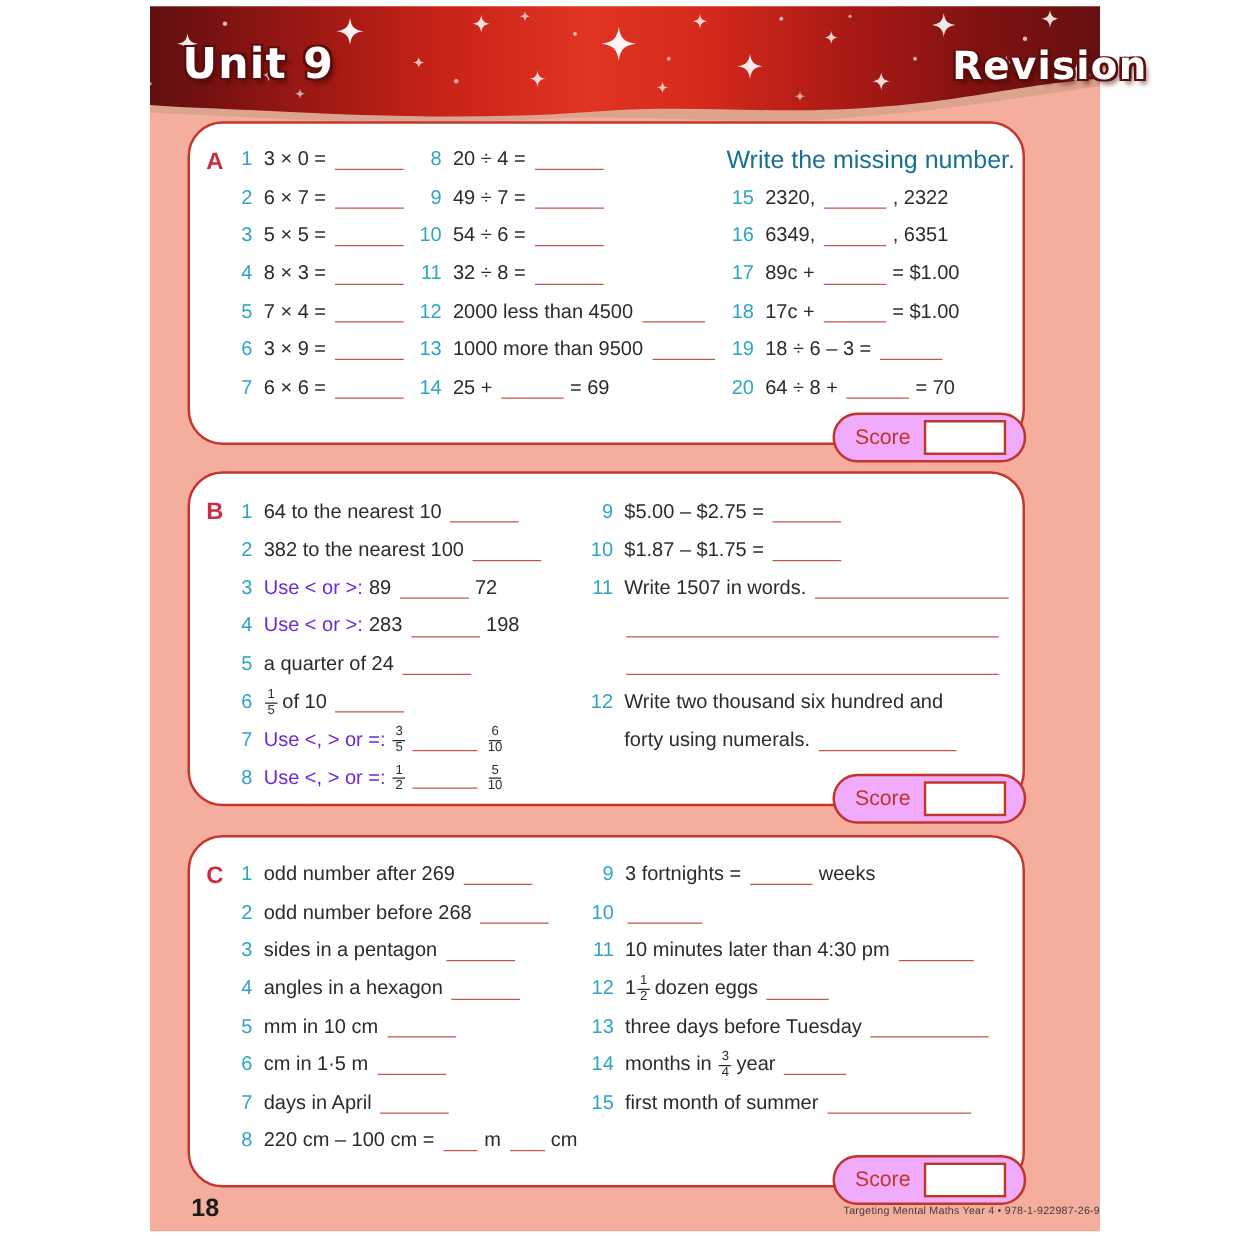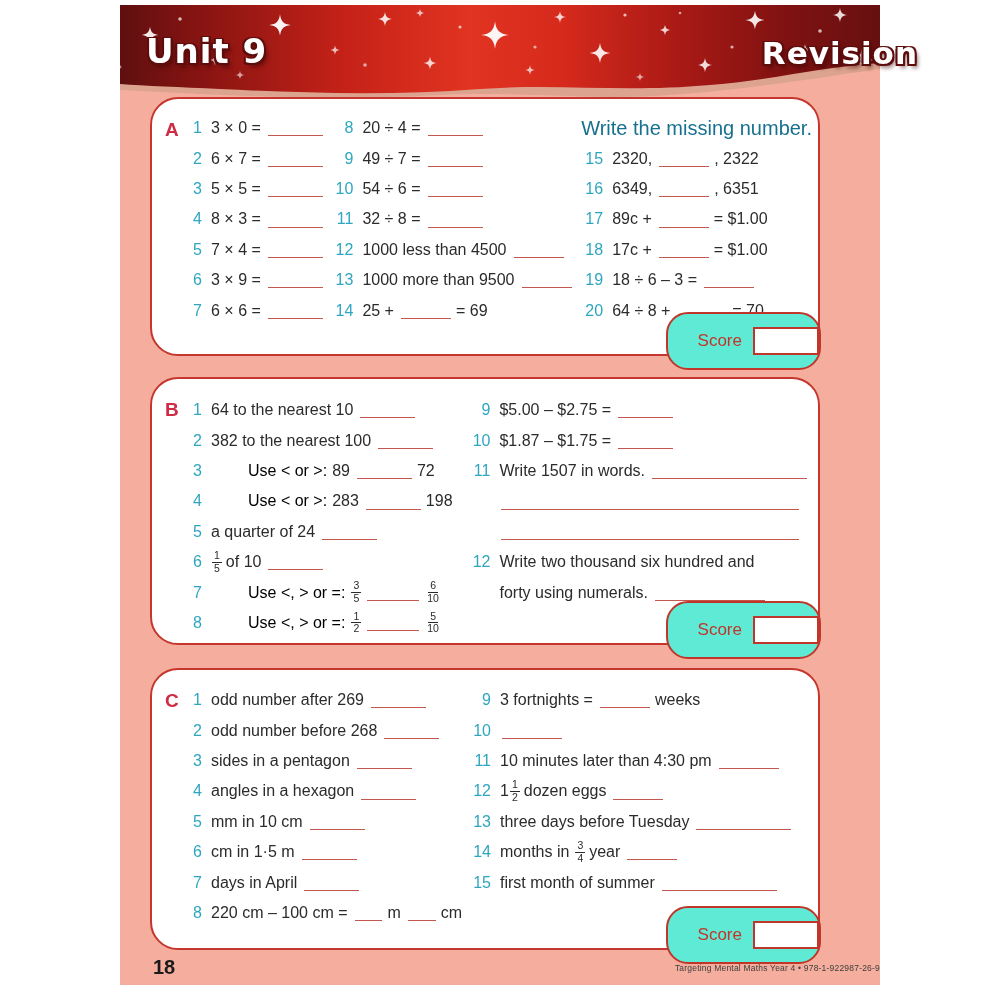--- a/index.html
+++ b/index.html
@@ -32,35 +32,35 @@
   .panel-a .col1{ width:160px; } .panel-a .col2{ width:264px; } .panel-a .col3{ flex:1; }
   .panel-b .col1{ width:294px; } .panel-b .col2{ flex:1; }
   .panel-c .col1{ width:289px; } .panel-c .col2{ flex:1; }
 
   .row { display:flex; align-items:center; height:30.4px; white-space:nowrap; }
   .row.header-row { color:#17708F; font-size:20px; padding-left:2px; }
 
   .qnum { display:inline-block; width:24px; min-width:24px; text-align:right; margin-right:9px;
           color:#2FA6C0; font-size:16px; }
   .txt  { color:#2B2B2B; font-size:16px; margin-right:5px; }
-  .txt.teal { color:#000000;margin-left:37px; }
+  .txt.teal { color:#6d28d9; }
   .uline { display:inline-block; height:2px; border-bottom:1.6px solid #C4574D;
            align-self:flex-end; margin:0 5px 7px 2px; }
 
   .frac { display:inline-flex; flex-direction:column; align-items:center;
           font-size:10.5px; line-height:1.1; color:#2B2B2B; margin:0 4px 0 1px; }
   .frac .fnum { border-bottom:1.2px solid #2B2B2B; padding:0 2px; }
   .frac .fden { padding:0 2px; }
   .mixed { display:inline-flex; align-items:center; }
   .mixed .whole { color:#2B2B2B; font-size:16px; }
 
   
-  .score { position:absolute; right:-3px; bottom:-16px; width:155px; height:58px;
-           background:#5eead4; border:2.5px solid #C0362B; border-radius:22px;
-           display:flex; align-items:center;justify-content:flex-end; }
+  .score { position:absolute; right:-3px; bottom:-16px; width:155px; height:40px;
+           background:#f0abfc; border:2.5px solid #C0362B; border-radius:22px;
+           display:flex; align-items:center; }
   .score-label { color:#C0362B; font-size:17px; margin-left:16px; }
   .score-input { width:66px; height:28px; background:#ffffff; border:2px solid #C0362B; margin-left:11px; }
 
   
   .page-num { position:absolute; left:33px; bottom:6px; font-size:20px; font-weight:bold; color:#1A1A1A; }
   .imprint  { position:absolute; left:0; right:0; bottom:12px; text-align:right;
               font-size:8.5px; color:#3d3d3d; letter-spacing:.2px; }
 </style>
 </head>
 <body>
@@ -181,21 +181,21 @@
               <span class="txt">54 ÷ 6 =</span>
               <span class="uline" style="width: 55px;"></span>
             </div>
             <div class="row">
               <span class="qnum">11</span>
               <span class="txt">32 ÷ 8 =</span>
               <span class="uline" style="width: 55px;"></span>
             </div>
             <div class="row">
               <span class="qnum">12</span>
-              <span class="txt">1000 less than 4500</span>
+              <span class="txt">2000 less than 4500</span>
               <span class="uline" style="width: 50px;"></span>
             </div>
             <div class="row">
               <span class="qnum">13</span>
               <span class="txt">1000 more than 9500</span>
               <span class="uline" style="width: 50px;"></span>
             </div>
             <div class="row">
               <span class="qnum">14</span>
               <span class="txt">25 +</span>

